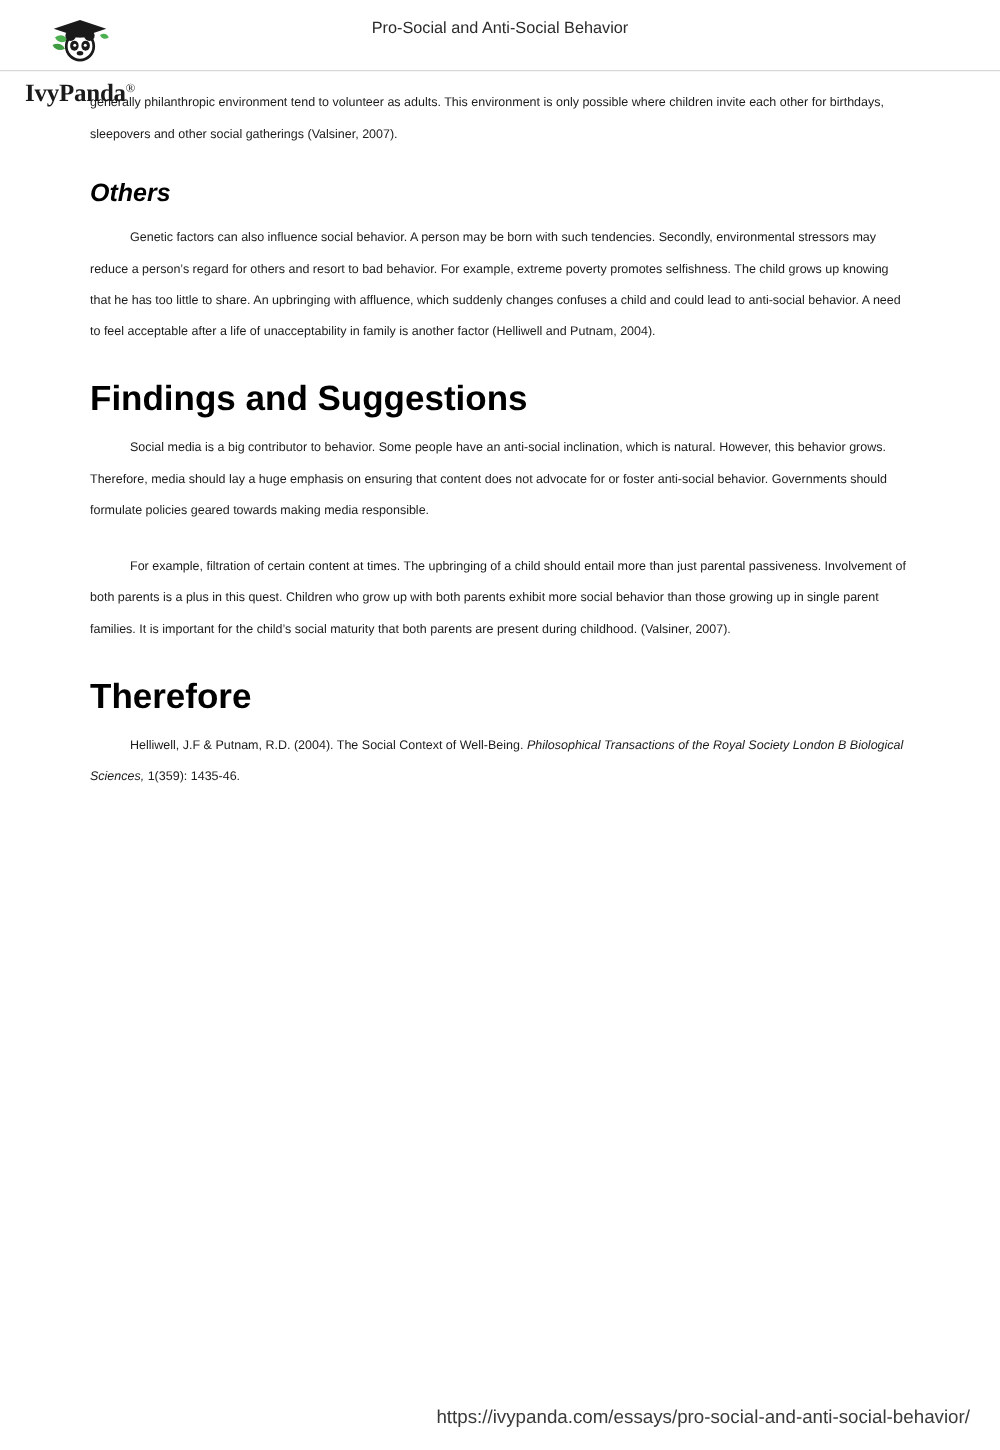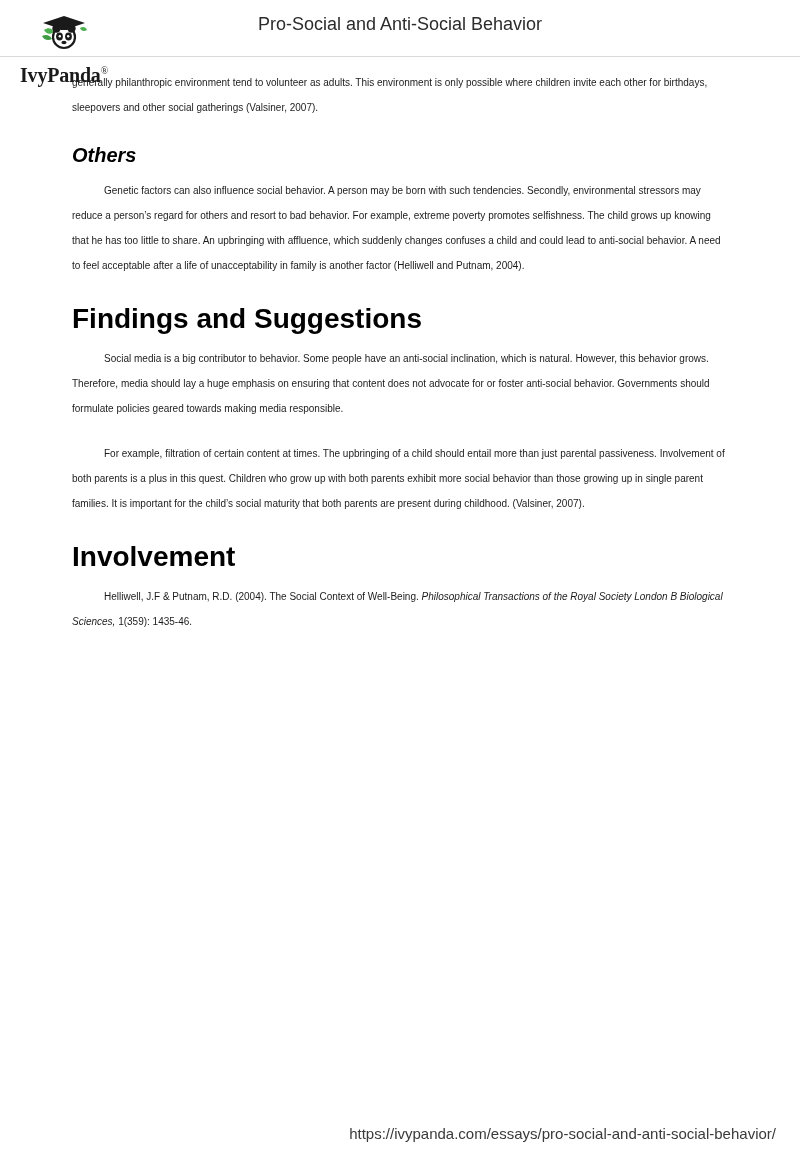--- a/index.html
+++ b/index.html
@@ -58,21 +58,21 @@
     font-size: 10px;
     vertical-align: super;
     font-weight: normal;
   }
   .header-title {
     position: absolute;
     left: 0;
     right: 0;
     top: 14px;
     text-align: center;
-    font-size: 18px;
+    font-size: 13px;
     color: #2b2b2b;
   }
   .rule {
     position: absolute;
     left: 0;
     right: 0;
     top: 56px;
     height: 1px;
     background: #d9d9d9;
   }
@@ -165,21 +165,21 @@
     <h3 class="subsection">Others</h3>
 
     <p class="indent">Genetic factors can also influence social behavior. A person may be born with such tendencies. Secondly, environmental stressors may reduce a person’s regard for others and resort to bad behavior. For example, extreme poverty promotes selfishness. The child grows up knowing that he has too little to share. An upbringing with affluence, which suddenly changes confuses a child and could lead to anti-social behavior. A need to feel acceptable after a life of unacceptability in family is another factor (Helliwell and Putnam, 2004).</p>
 
     <h2 class="section">Findings and Suggestions</h2>
 
     <p class="indent">Social media is a big contributor to behavior. Some people have an anti-social inclination, which is natural. However, this behavior grows. Therefore, media should lay a huge emphasis on ensuring that content does not advocate for or foster anti-social behavior. Governments should formulate policies geared towards making media responsible.</p>
     <div class="gap-md"></div>
     <p class="indent">For example, filtration of certain content at times. The upbringing of a child should entail more than just parental passiveness. Involvement of both parents is a plus in this quest. Children who grow up with both parents exhibit more social behavior than those growing up in single parent families. It is important for the child’s social maturity that both parents are present during childhood. (Valsiner, 2007).</p>
 
-    <h2 class="section">Involvement</h2>
+    <h2 class="section">Therefore</h2>
 
     <div class="ref">
       <p class="indent"><span>Helliwell, J.F &amp; Putnam, R.D. (2004). The Social Context of Well-Being. </span><span class="ital">Philosophical Transactions of the Royal Society London B Biological Sciences,</span><span> 1(359): 1435-46.</span></p>
       <div class="gap-md"></div>
     </div>
 
   </div>
 
   <div class="footer-url">https://ivypanda.com/essays/pro-social-and-anti-social-behavior/</div>
 

